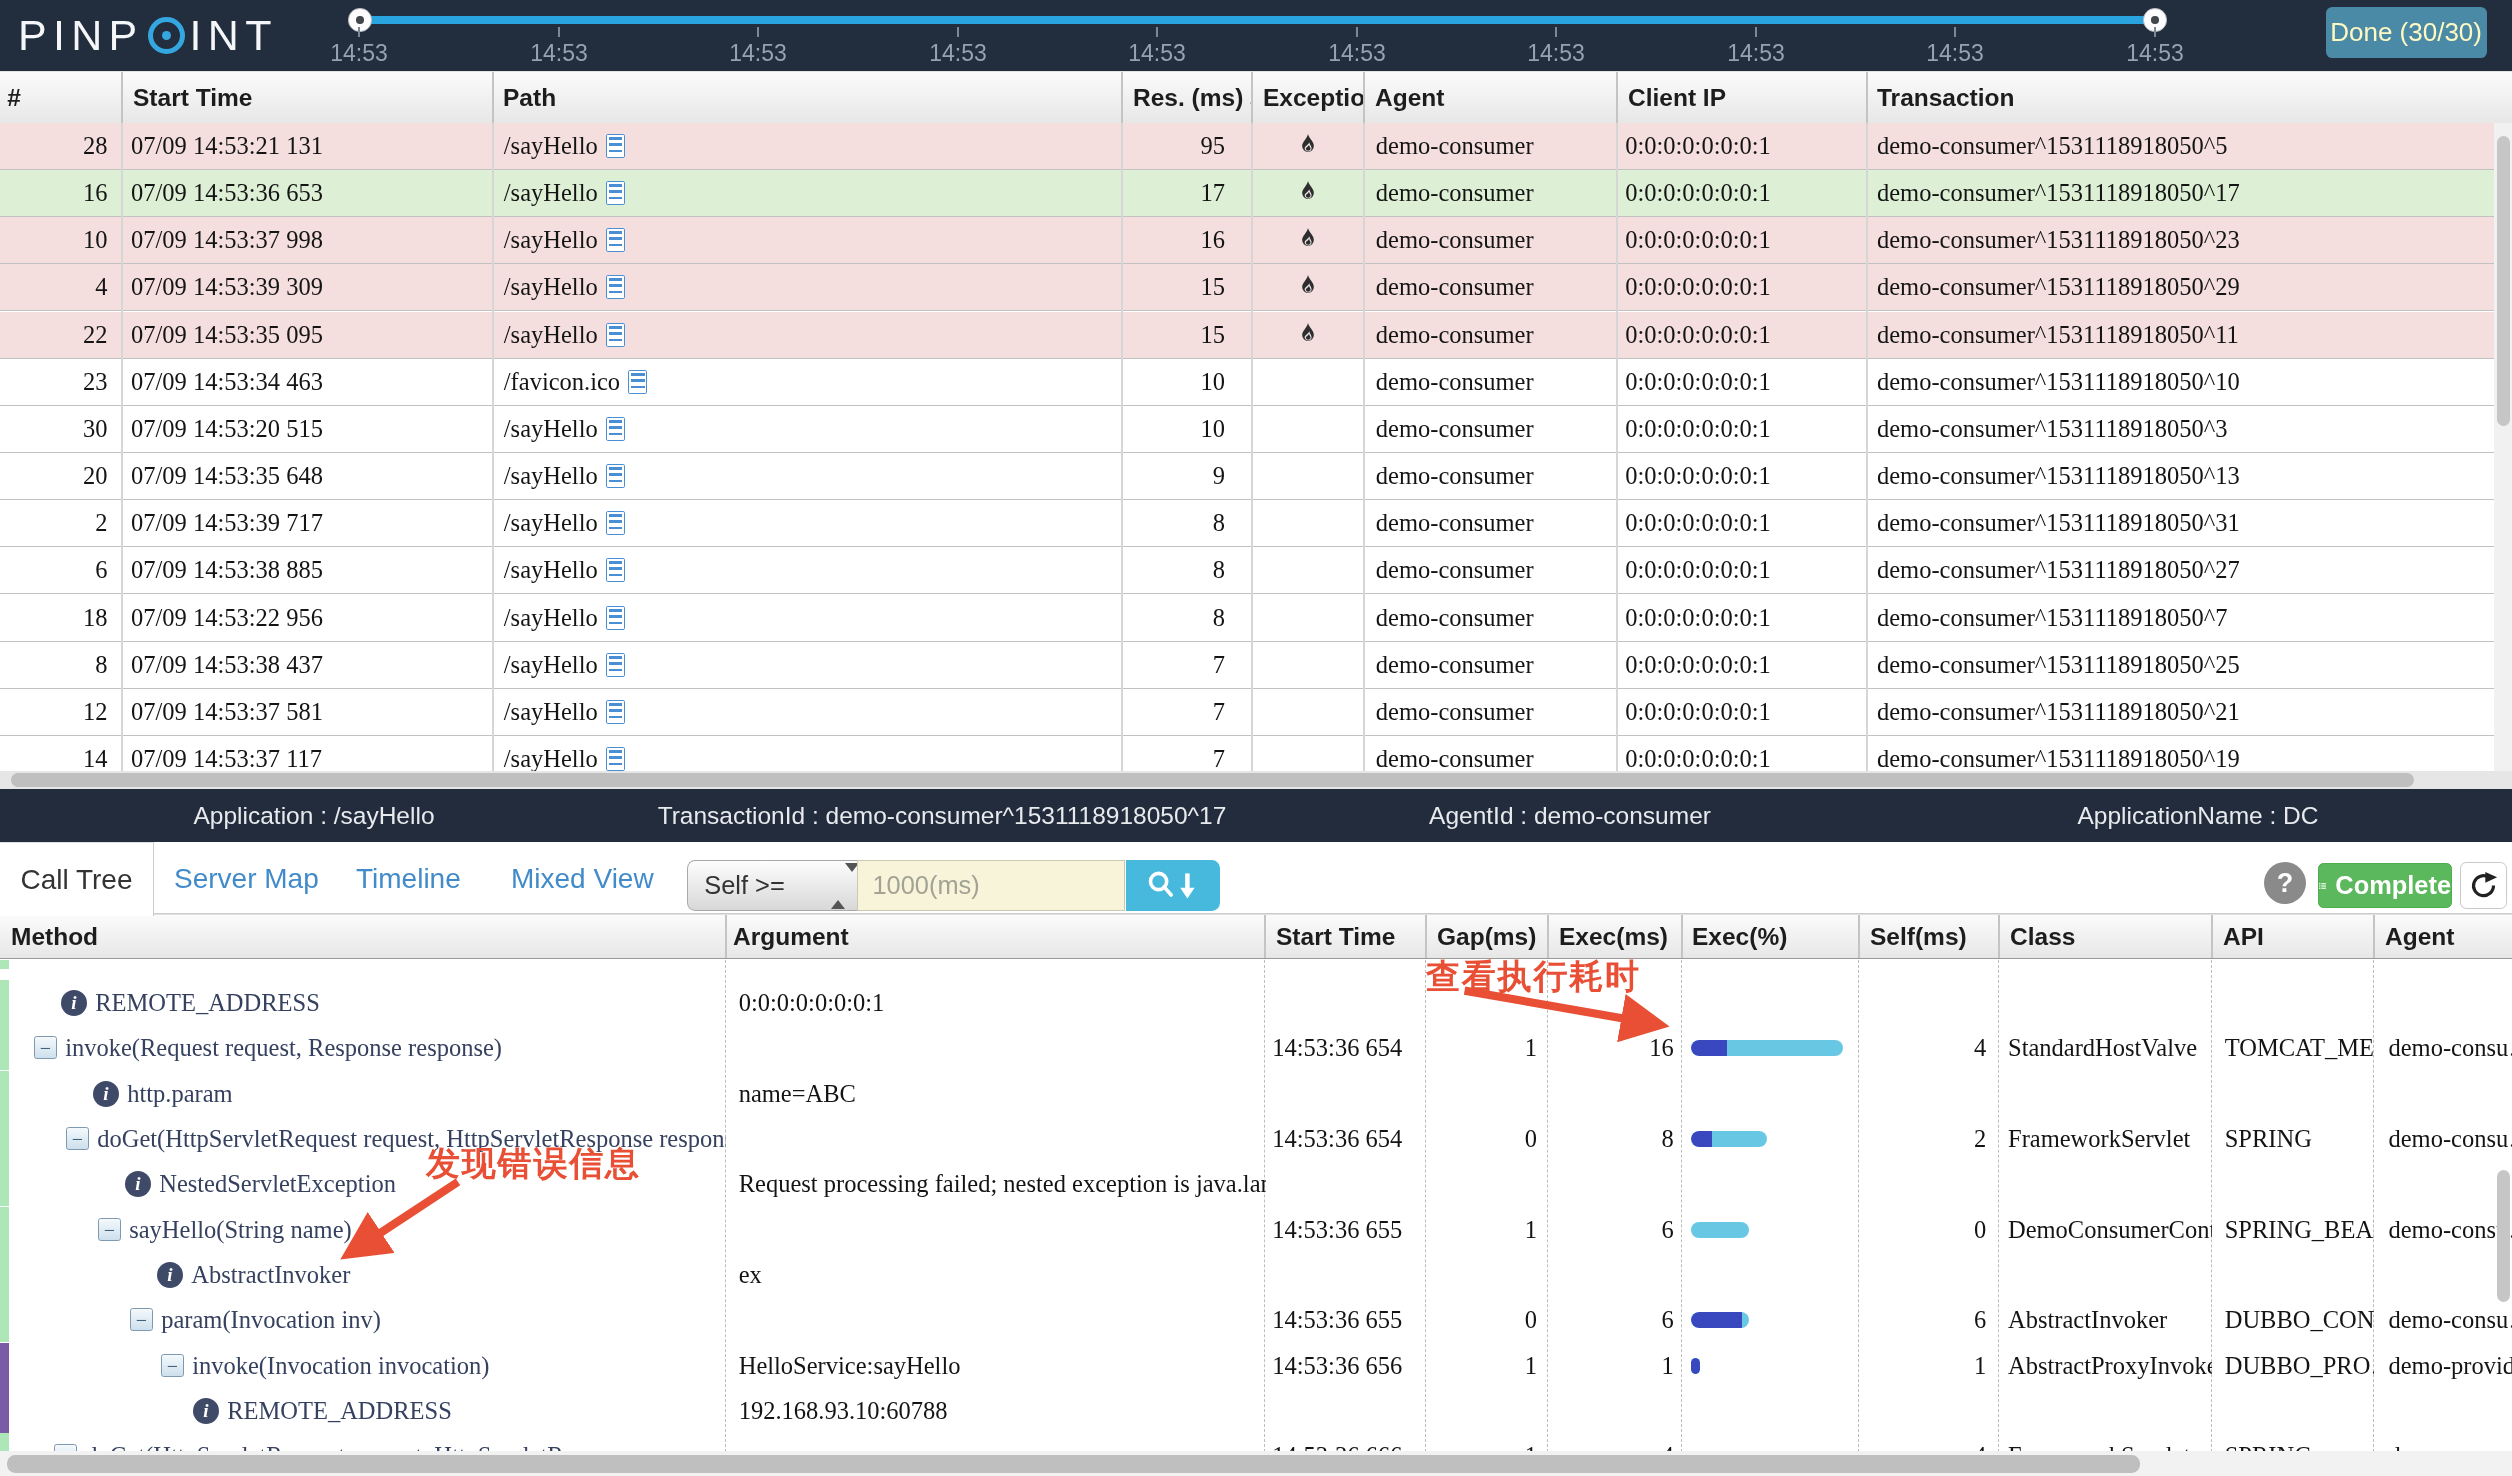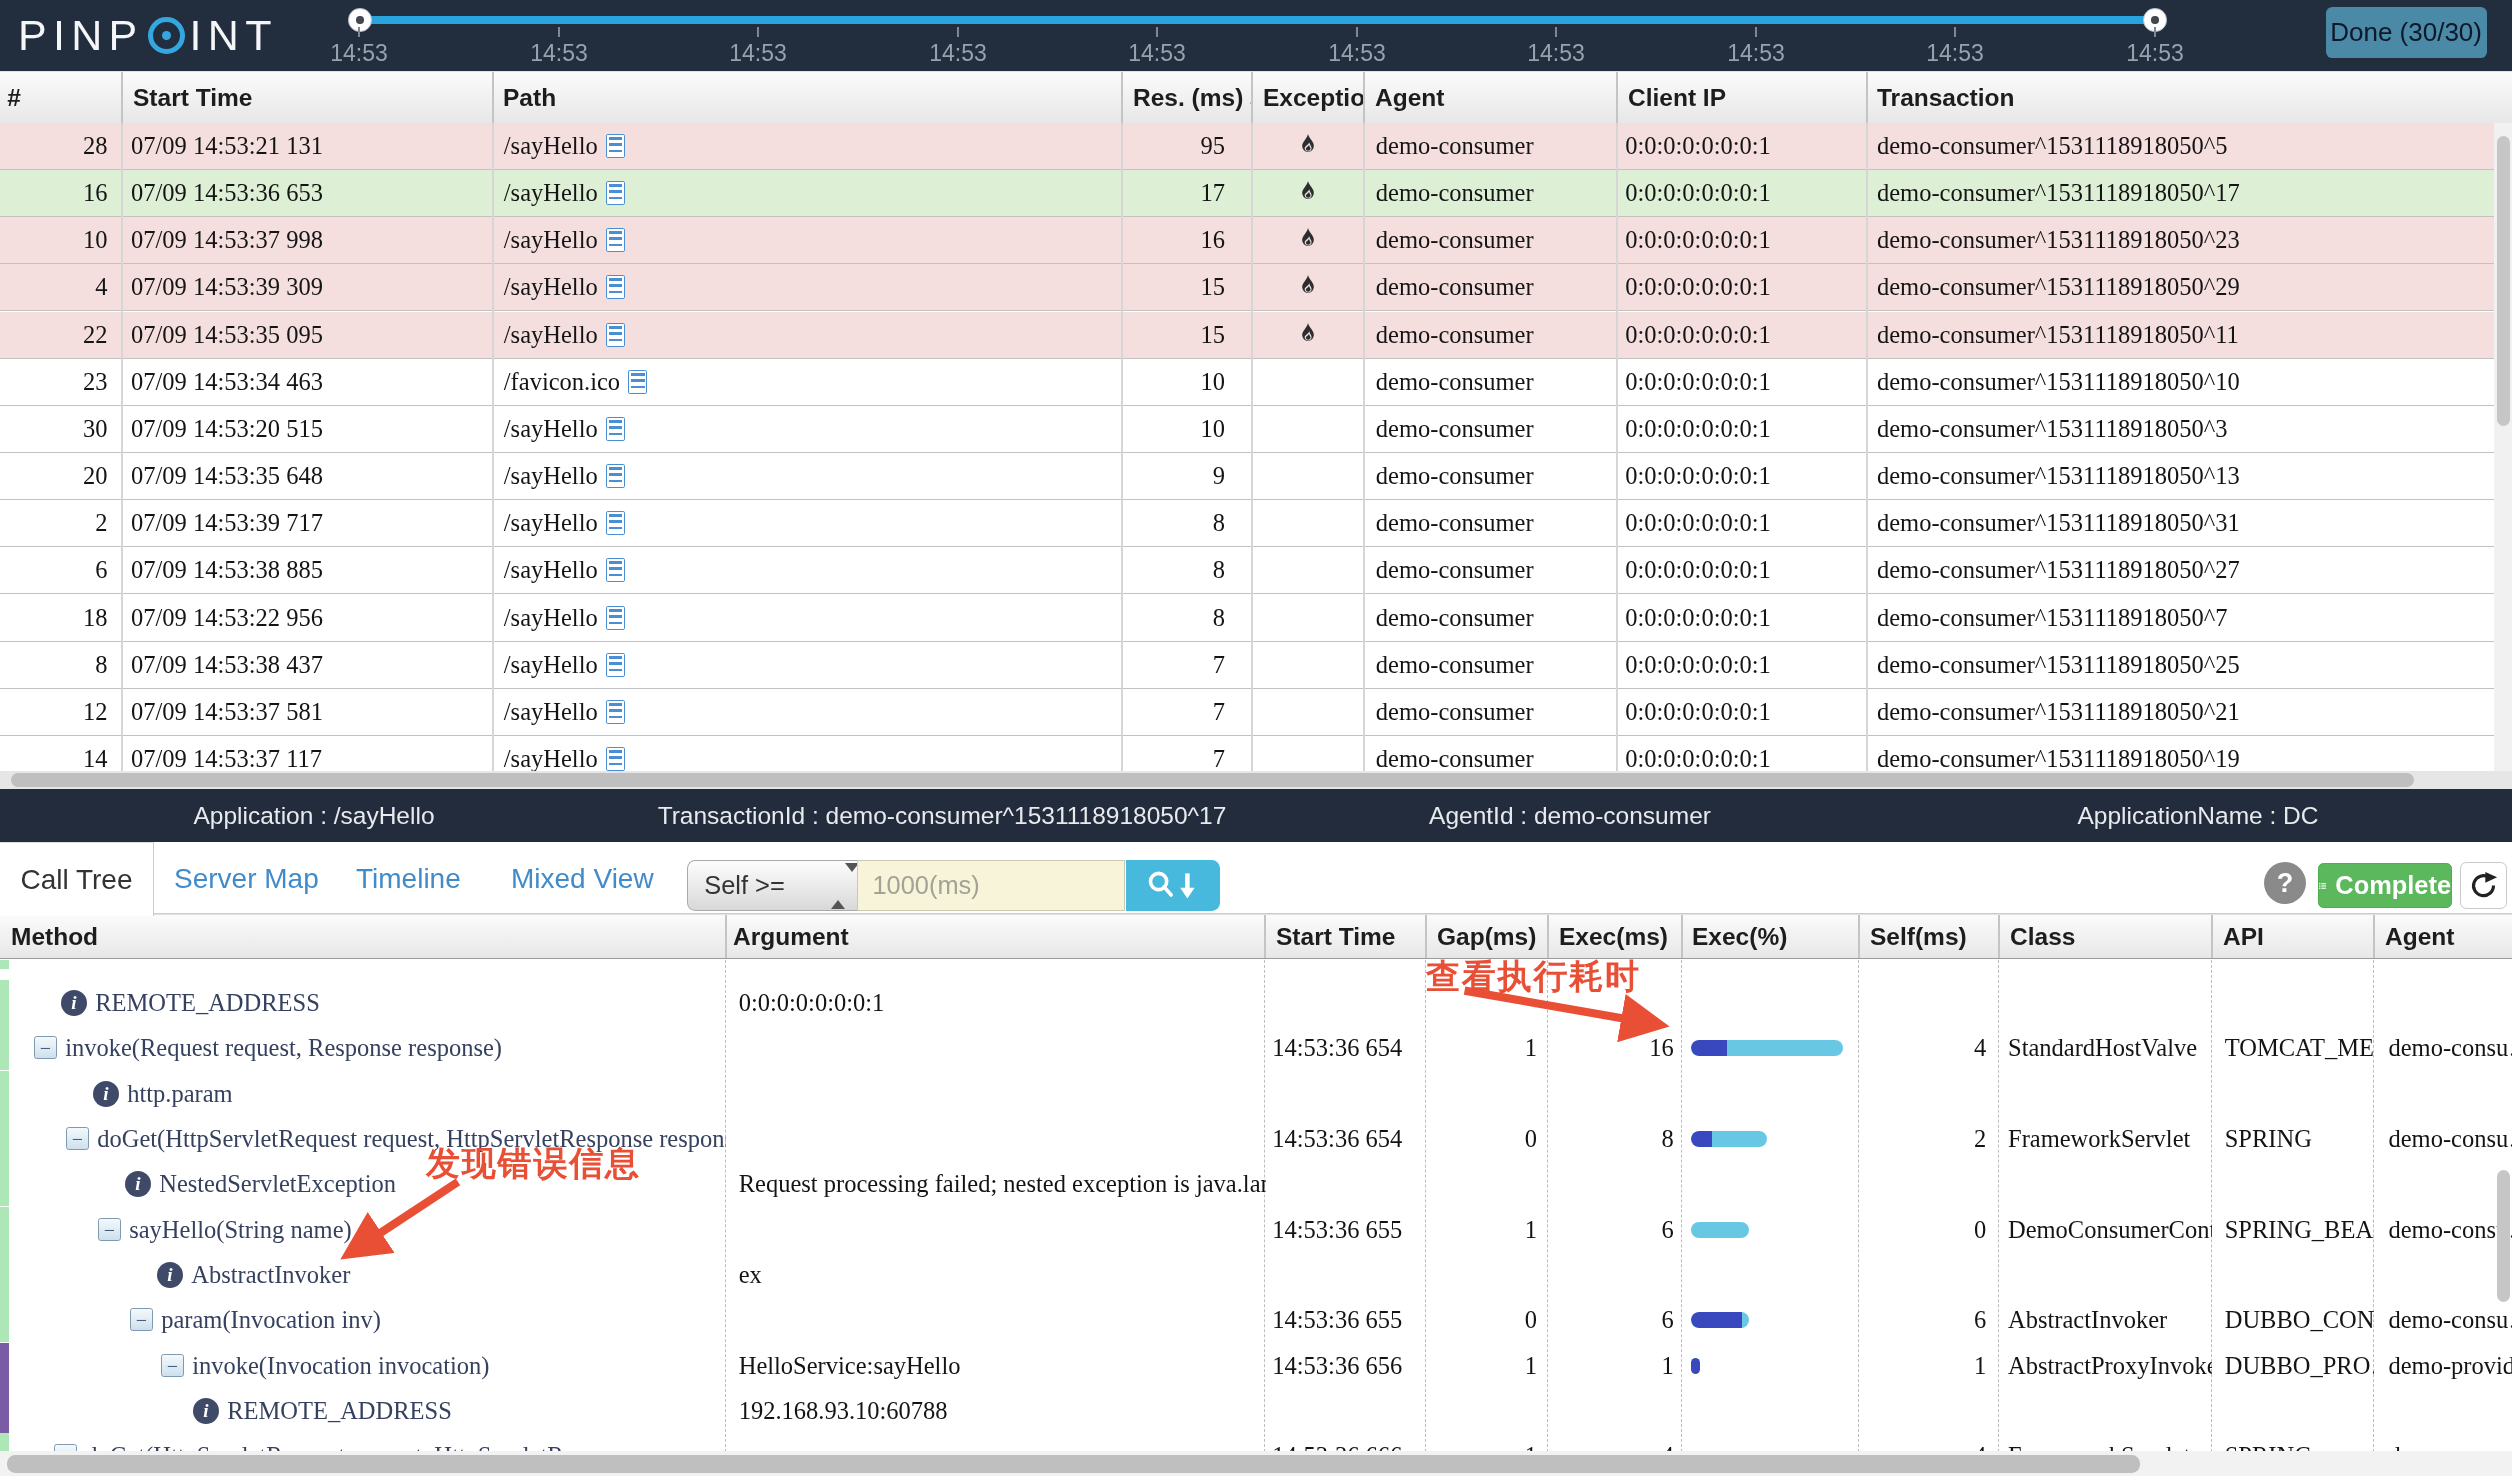--- a/index.html
+++ b/index.html
@@ -15,21 +15,21 @@
   #logo .o-ring::after{content:"";position:absolute;left:50%;top:50%;width:9px;height:9px;margin:-4.5px 0 0 -4.5px;
         background:#35a7e0;border-radius:50%;}
   #timeline-track{position:absolute;top:16.3px;height:7.3px;background:#2aa4df;}
   .timeline-handle{position:absolute;top:8.2px;width:23.6px;height:23.6px;border-radius:50%;
         background:#fdfdfd;border:1.8px solid #b9bec4;box-sizing:border-box;}
   .timeline-handle::after{content:"";position:absolute;left:50%;top:50%;width:7.3px;height:7.3px;margin:-3.6px 0 0 -3.6px;
         background:#42474d;border-radius:50%;}
   .tick-mark{position:absolute;top:27px;width:1.8px;height:10px;background:#7e8894;}
   .tick-label{position:absolute;top:40px;transform:translateX(-50%);color:#98a2ae;font-size:23px;}
   #done-button{position:absolute;right:25.4px;top:7.3px;width:161px;height:51px;background:#4a8aa6;
-        border-radius:6.3px;color:#0f172a;font-size:26px;display:flex;align-items:center;justify-content:center;}
+        border-radius:6.3px;color:#fef9c3;font-size:26px;display:flex;align-items:center;justify-content:center;}
 
   
   .grid-header{position:absolute;left:0;width:2512px;background:linear-gradient(#fbfbfb,#e7e7e7);
         border-top:0.9px solid #e2e2e2;border-bottom:1.8px solid #9a9a9a;box-sizing:border-box;}
   .th{position:absolute;top:0;bottom:0;display:flex;align-items:center;color:#1d1d1d;
         font-size:24.5px;font-weight:700;box-sizing:border-box;overflow:hidden;white-space:nowrap;}
   .vline{position:absolute;top:0;width:1.8px;background:#c4c4c4;}
   .vline-body{position:absolute;width:1.8px;background:#d6d6d6;}
   .vline-dashed{position:absolute;width:0;border-left:0.9px dashed #bdbdbd;}
   .sort-arrow{font-weight:700;font-size:27px;margin-left:3.6px;color:#111;}
@@ -544,20 +544,21 @@
         <div class="ct-cell " style="left: 1999px; width: 213px; padding-left: 9px;">StandardHostValve</div>
         <div class="ct-cell " style="left: 2212px; width: 162px; padding-left: 12.7px;">TOMCAT_ME…</div>
         <div class="ct-cell " style="left: 2374px; width: 138px; padding-left: 14.5px;">demo-consu…</div>
       </div>
       <div class="strip green" style="top: 111px; height: 45px;"></div>
       <div class="ct-row" style="top: 111px;">
         <div class="ct-cell" style="left: 0px; width: 726px; padding-left: 93px;">
           <span class="info-icon">i</span>
           <span class="method-text" style="margin-left: 8.2px;">http.param</span>
         </div>
+        <div class="ct-cell " style="left: 726px; width: 540px; padding-left: 12.7px;">name=ABC</div>
         <div class="ct-cell " style="left: 1265px; width: 161px; padding-left: 7.3px;"></div>
         <div class="ct-cell r" style="left: 1426px; width: 122px; padding-right: 11px;"></div>
         <div class="ct-cell r" style="left: 1548px; width: 133px; padding-right: 7.3px;"></div>
         <div class="ct-cell r" style="left: 1859px; width: 140px; padding-right: 12.7px;"></div>
         <div class="ct-cell " style="left: 1999px; width: 213px; padding-left: 9px;"></div>
         <div class="ct-cell " style="left: 2212px; width: 162px; padding-left: 12.7px;"></div>
         <div class="ct-cell " style="left: 2374px; width: 138px; padding-left: 14.5px;"></div>
       </div>
       <div class="strip green" style="top: 156px; height: 45px;"></div>
       <div class="ct-row" style="top: 156px;">

